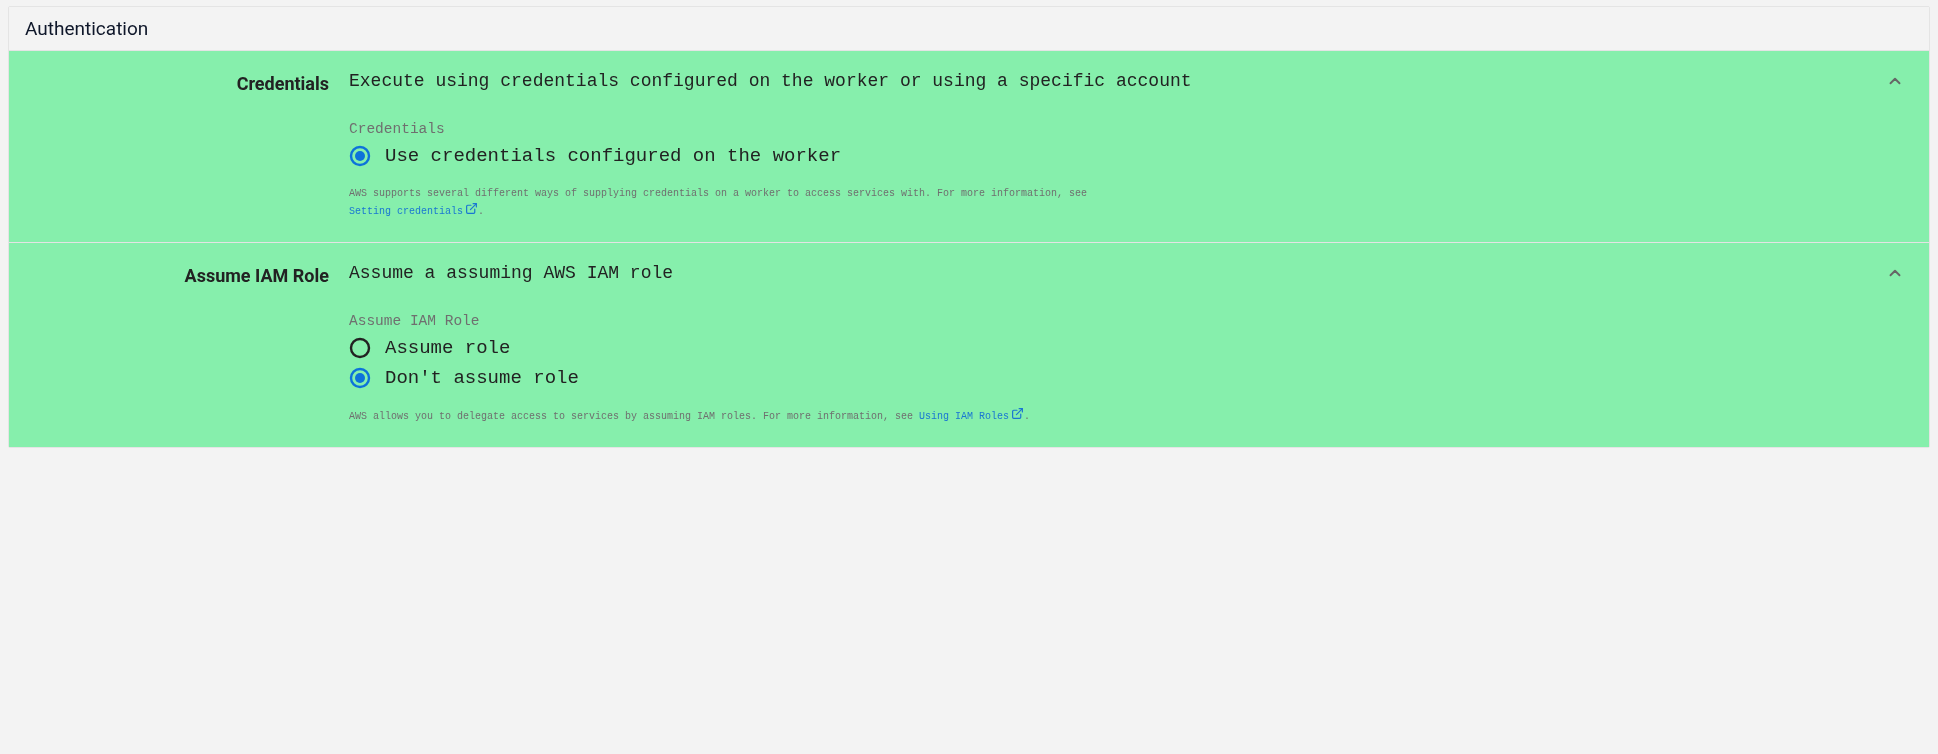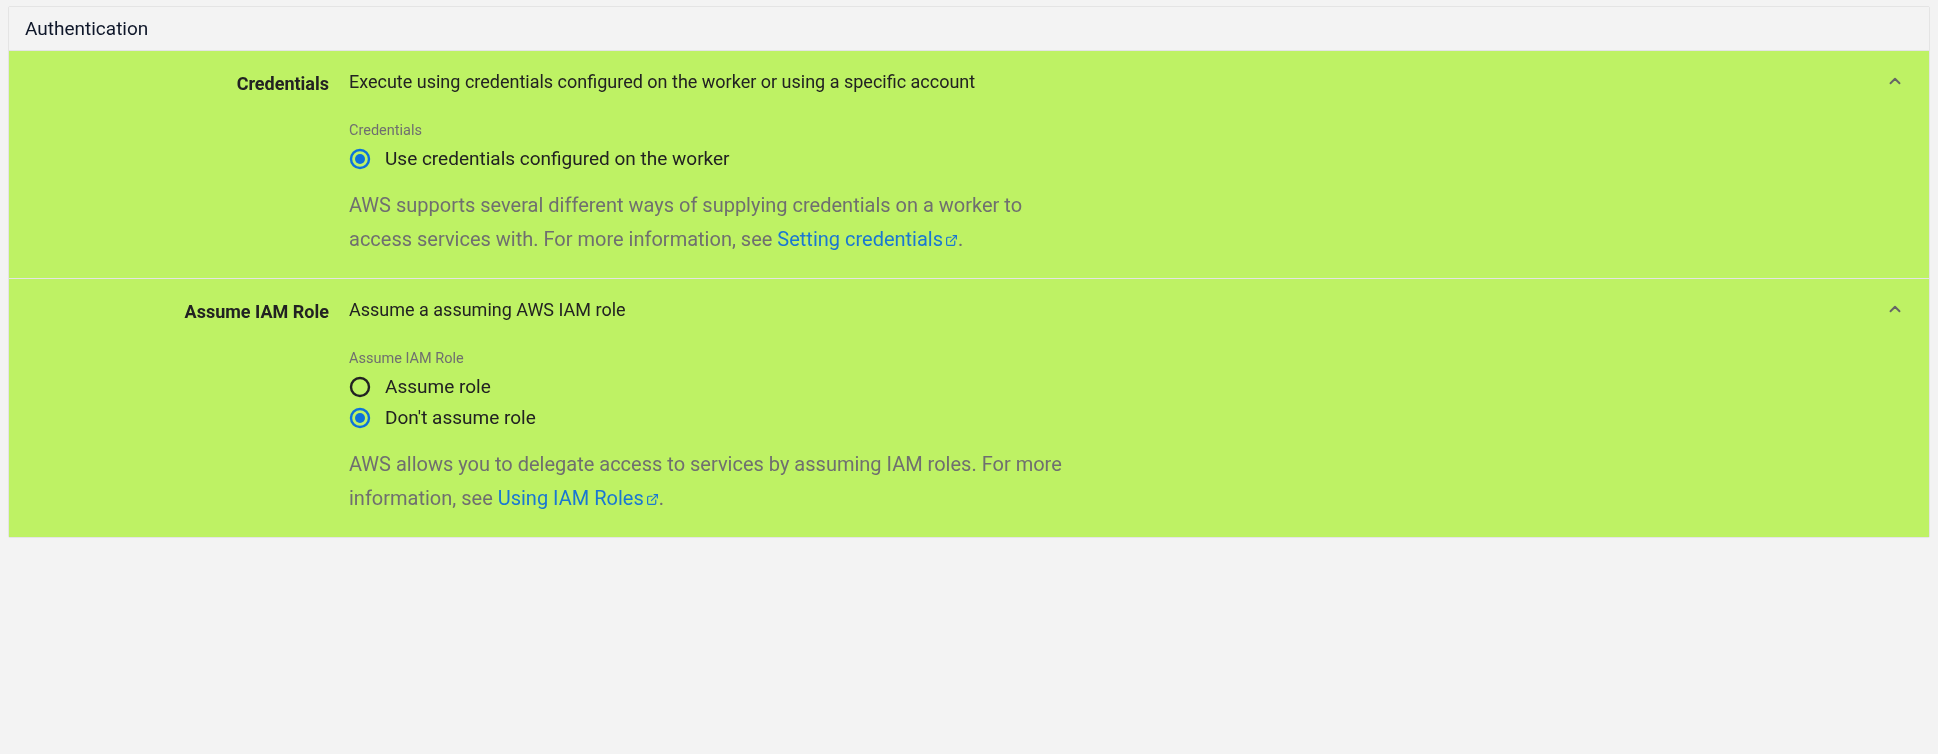--- a/index.html
+++ b/index.html
@@ -19,38 +19,39 @@
   .panel-header {
     padding: 10px 16px;
     font-size: 19px;
     font-weight: 400;
     color: #0f172a;
     background: #f3f3f3;
   }
   .section {
     display: flex;
     border-top: 1px solid #e4e4e4;
-    background: #bef264;
+    background: #86efac;
     padding: 20px 0 22px;
     position: relative;
   }
   .section-label {
     width: 340px;
     min-width: 340px;
     text-align: right;
     padding-right: 20px;
     padding-top: 2px;
     font-weight: 700;
     font-size: 18px;
     color: #222;
   }
   .section-body {
     flex: 1;
     min-width: 0;
     padding-right: 60px;
+    font-family: Liberation Mono, monospace;
   }
   .collapse-toggle {
     position: absolute;
     top: 20px;
     right: 22px;
     width: 24px;
     height: 24px;
     display: flex;
     align-items: center;
     justify-content: center;
@@ -79,21 +80,21 @@
     color: #222;
     cursor: pointer;
   }
   .radio {
     width: 22px;
     height: 22px;
     flex-shrink: 0;
     display: inline-flex;
   }
   .help-text {
-    font-size: 20px;
+    font-size: 10px;
     color: #6f6f6f;
     line-height: 1.7;
     max-width: 740px;
   }
   .link {
     color: #1a77d2;
     text-decoration: none;
     cursor: pointer;
   }
   .ext-icon {

